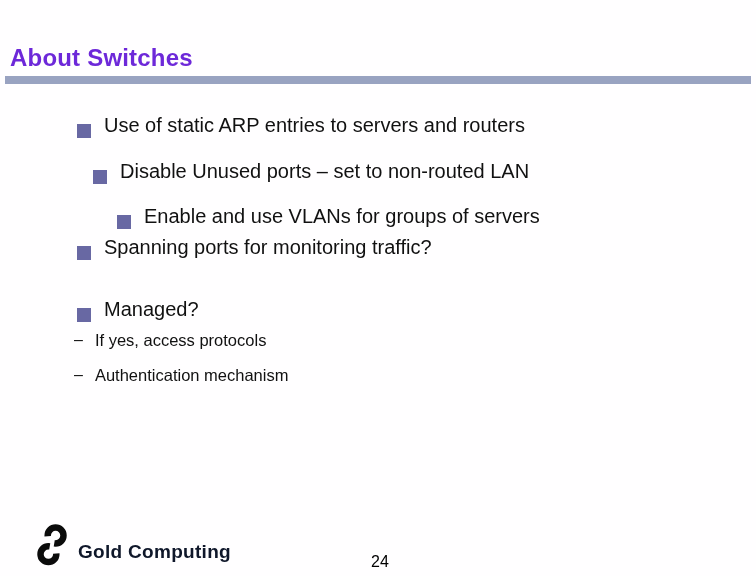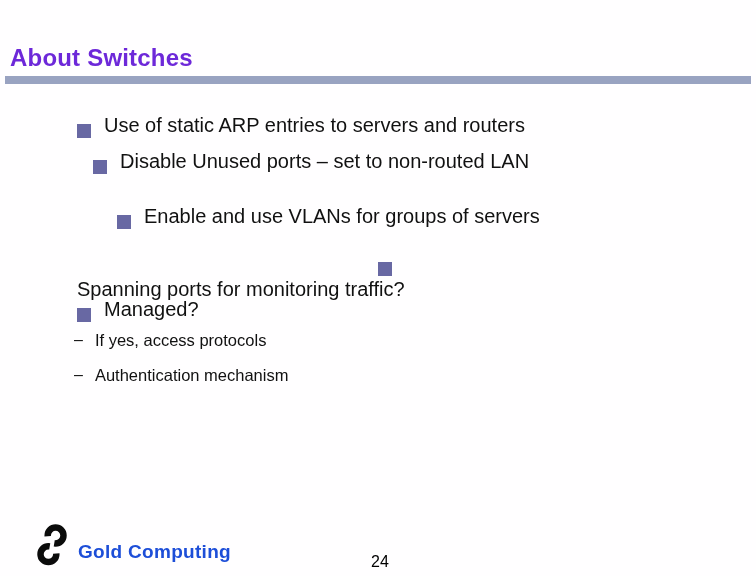--- a/index.html
+++ b/index.html
@@ -48,23 +48,23 @@
     background: var(--bullet-square);
     margin-right: 13px;
     flex: 0 0 auto;
   }
   .bullet-row .txt {
     font-size: 20px;
     line-height: 26px;
     white-space: nowrap;
   }
   .b0 { top: 112px; }
-  .b1 { top: 148px; padding-left: 16px; }
+  .b1 { top: 158px; padding-left: 16px; }
   .b2 { top: 203px; padding-left: 40px; }
-  .b3 { top: 262px; flex-direction: column; }
+  .b3 { top: 234px; }
   .b4 { top: 296px; }
   .sub-row {
     position: absolute;
     left: 74px;
     display: flex;
     align-items: center;
     height: 20px;
   }
   .sub-row .dash {
     font-size: 16px;
@@ -83,21 +83,21 @@
     position: absolute;
     left: 36px; top: 524px;
     width: 32px; height: 46px;
   }
   .footer-brand {
     position: absolute;
     left: 78px; top: 541px;
     font-size: 19px;
     font-weight: bold;
     letter-spacing: 0.3px;
-    color: #1d4ed8;
+    color: #0f172a;
     white-space: nowrap;
   }
   .page-number {
     position: absolute;
     left: 371px; top: 553px;
     font-size: 16px;
     color: #000000;
   }
 </style>
 </head>

